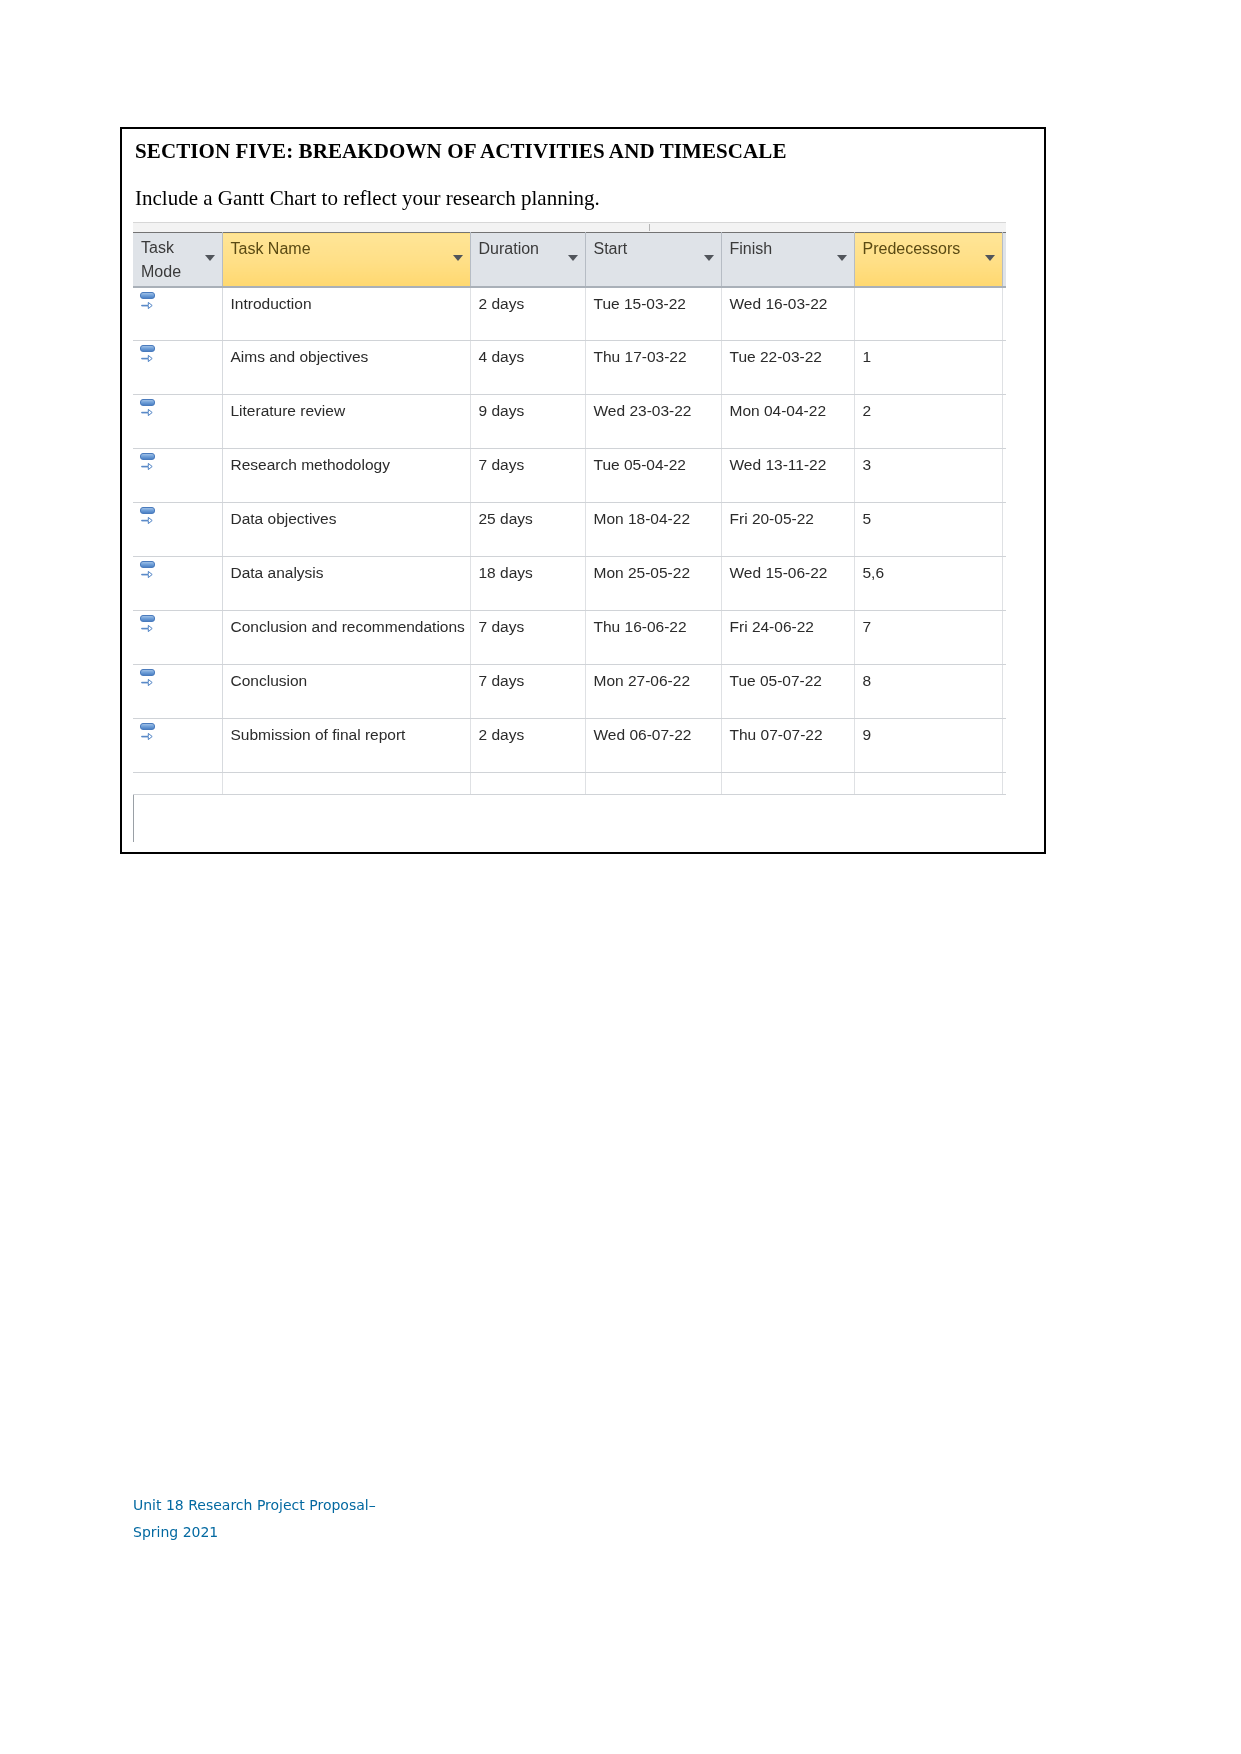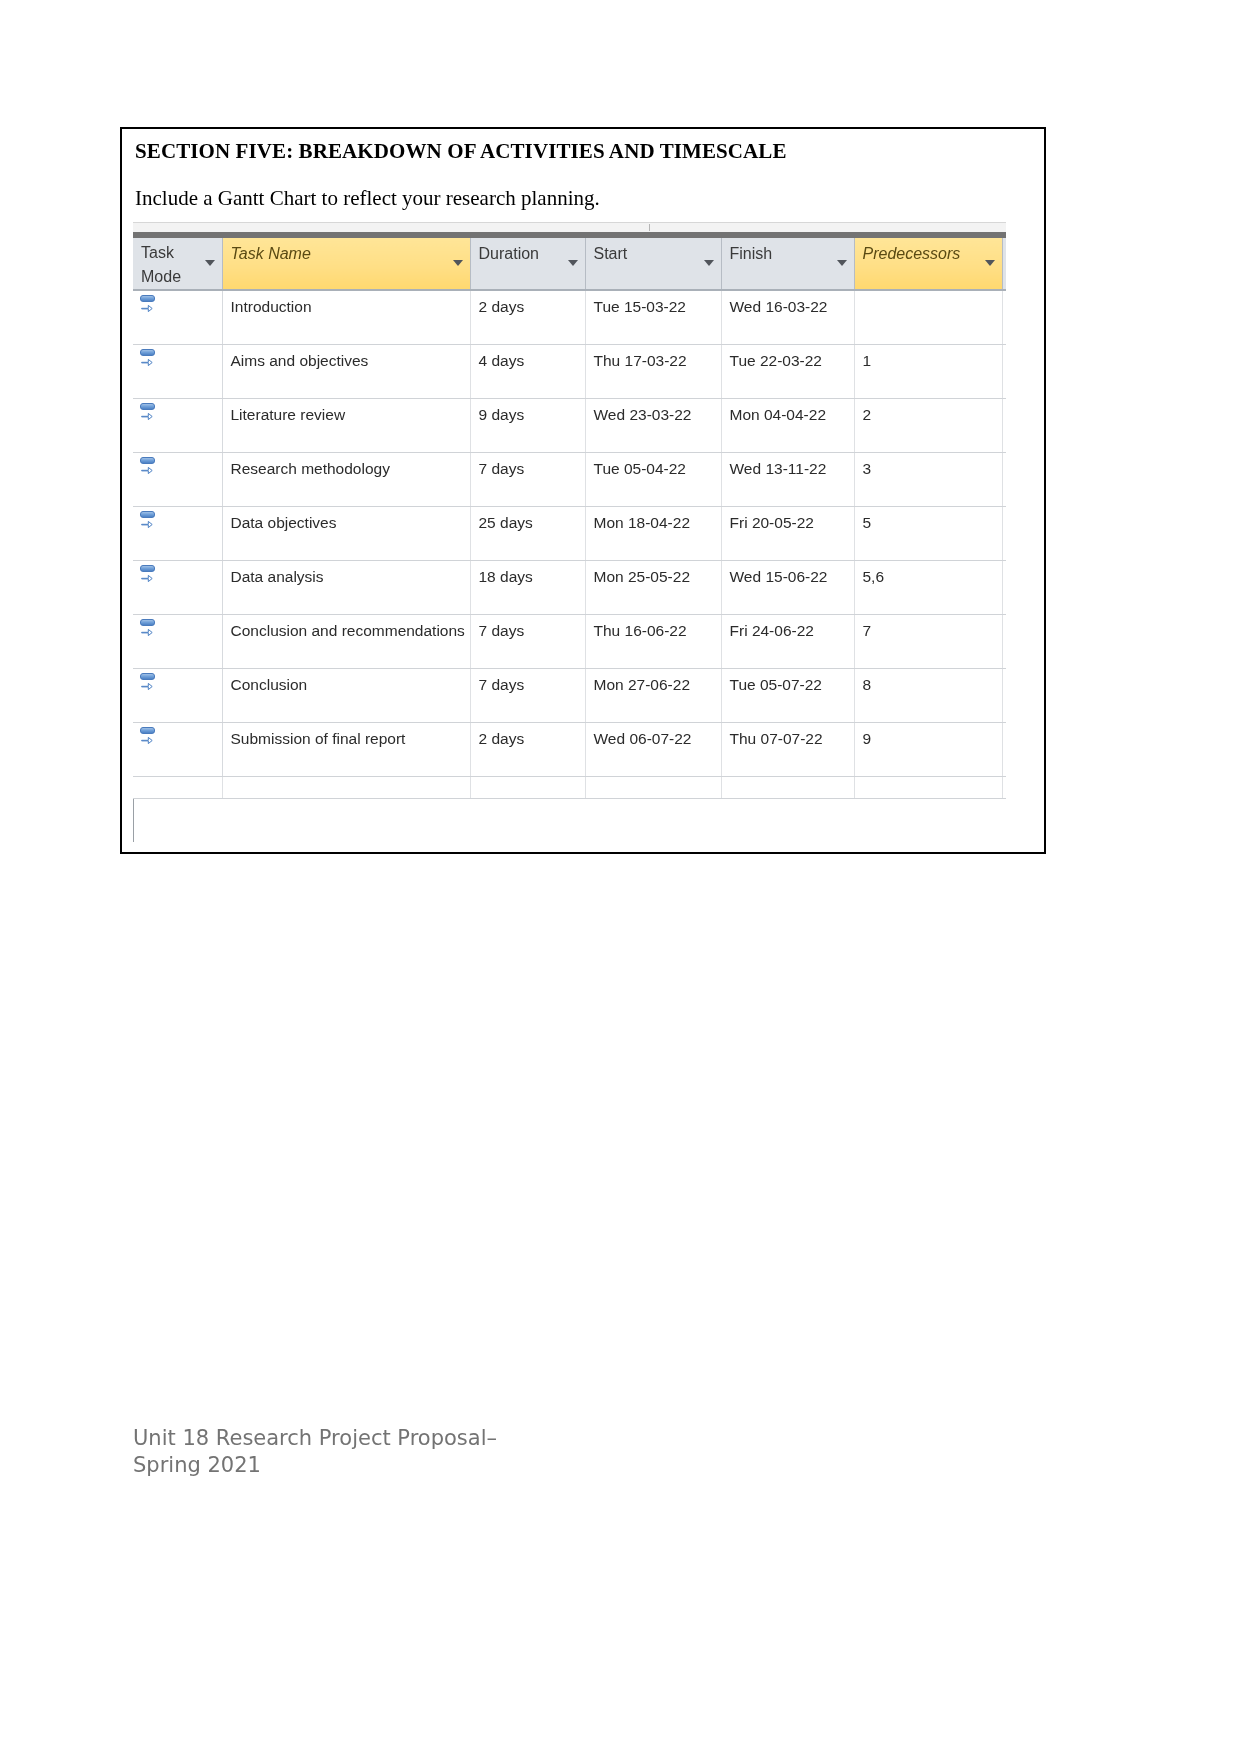--- a/index.html
+++ b/index.html
@@ -100,29 +100,28 @@
     height: 54px;
     padding: 0 0 0 8px;
     text-align: left;
     vertical-align: top;
     font-weight: normal;
     font-size: 16px;
     color: #3a3a3a;
     background: #dfe3e8;
     border-right: 1px solid #b6bcc4;
     border-bottom: 2px solid #a9b0b8;
-    border-top: 6px solid #737373;
+    border-top: 1px solid #737373;
     position: relative;
     box-sizing: border-box;
     line-height: 25px;
   }
   table.grid thead th.hl {
     background: linear-gradient(to bottom,#ffe597 0%,#ffdf86 55%,#ffd86f 100%);
     color: #5a4a13;
-    font-style: italic;
   }
   table.grid thead th .hdr-label {
     display: block;
     padding-top: 3px;
   }
   table.grid thead th.two-line .hdr-label { line-height: 24px; }
 
   
   .filter-arrow {
     position: absolute;
@@ -187,24 +186,24 @@
   .mode-icon .arw {
     position: absolute;
     left: 2px; top: 10px;
     width: 12px; height: 9px;
   }
 
   
   #footer {
     position: absolute;
     left: 133px;
-    top: 1425px;
-    font-size: 21px;
+    top: 1492px;
+    font-size: 14px;
     line-height: 27px;
-    color: #737373;
+    color: #0369a1;
     font-family: "DejaVu Sans", sans-serif;
   }
   #footer span { display: block; white-space: nowrap; }
 </style>
 </head>
 <body>
 
 <div id="doc-box">
 
   <div id="section-instruction">Include a Gantt Chart to reflect your research planning.</div>

